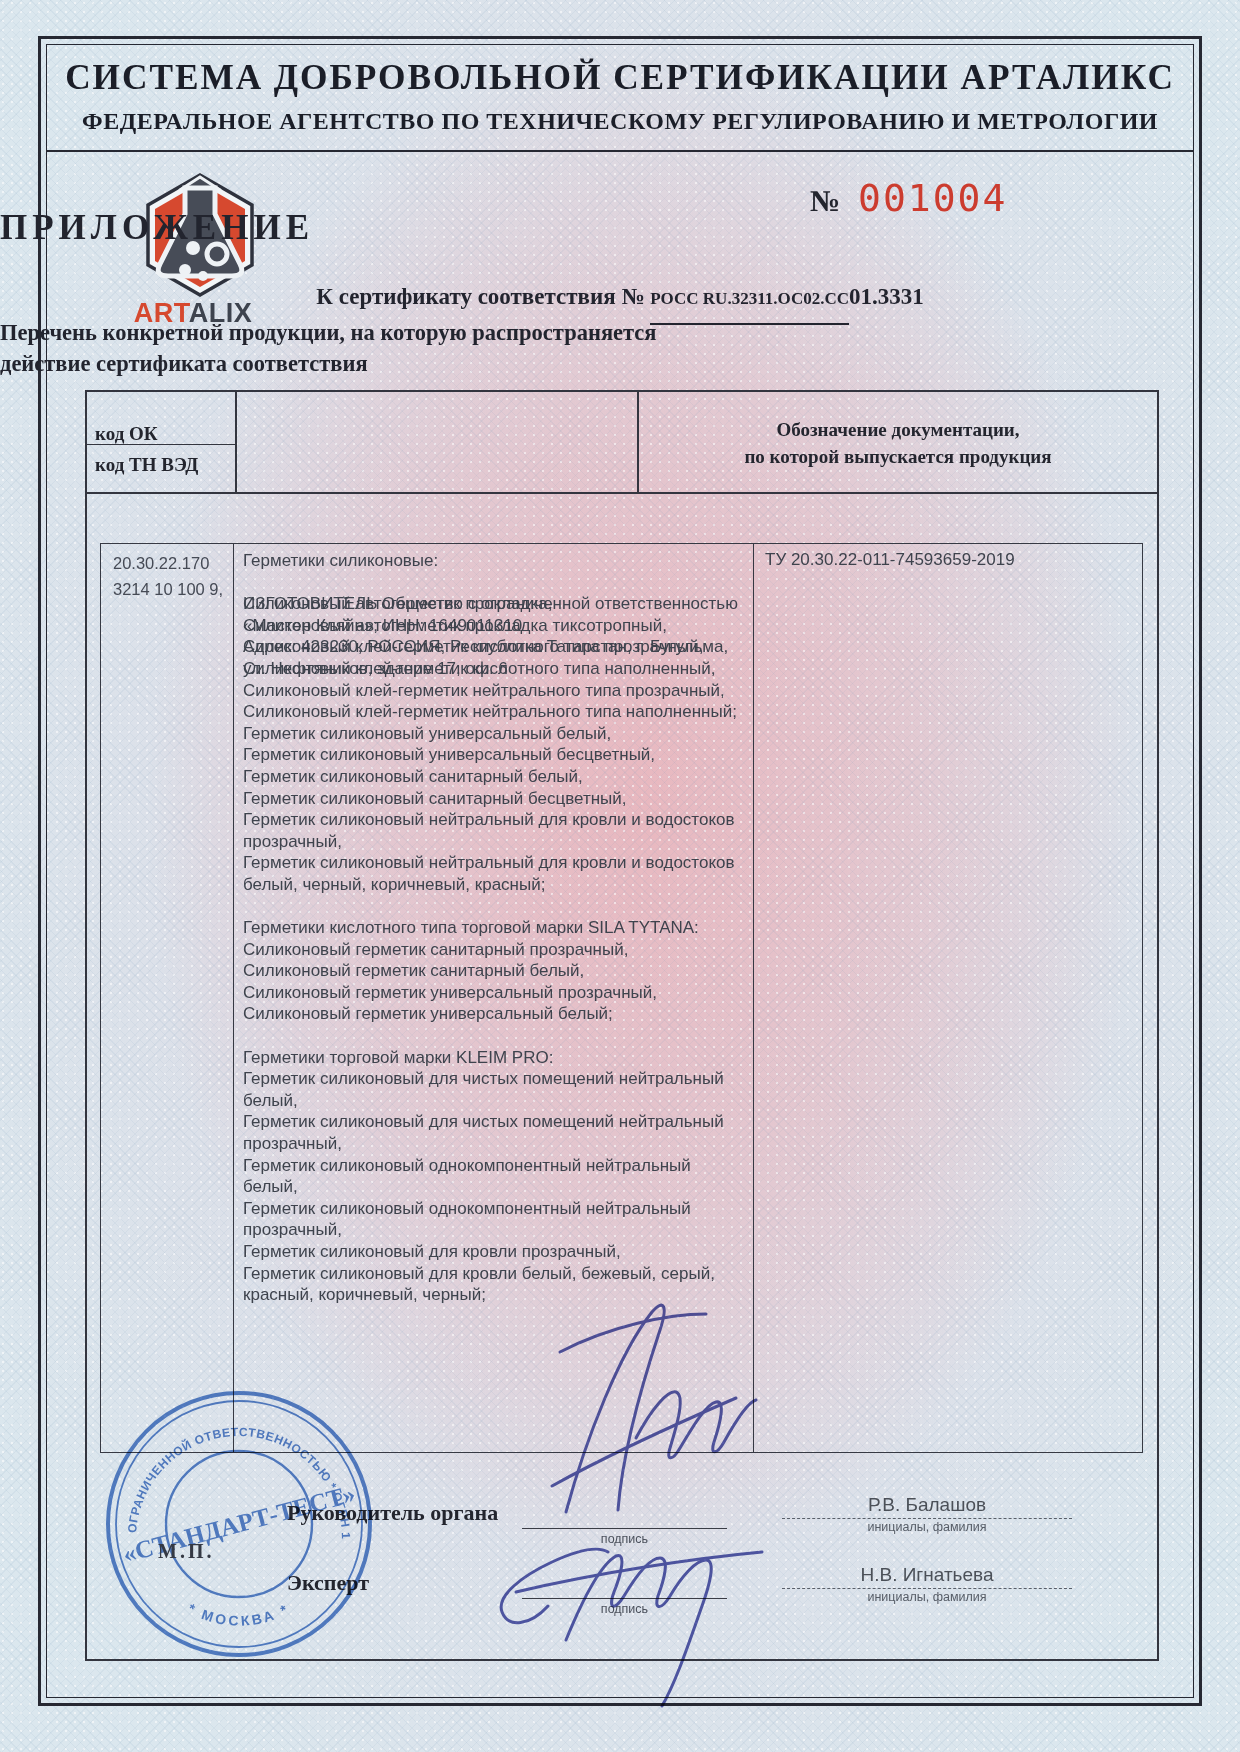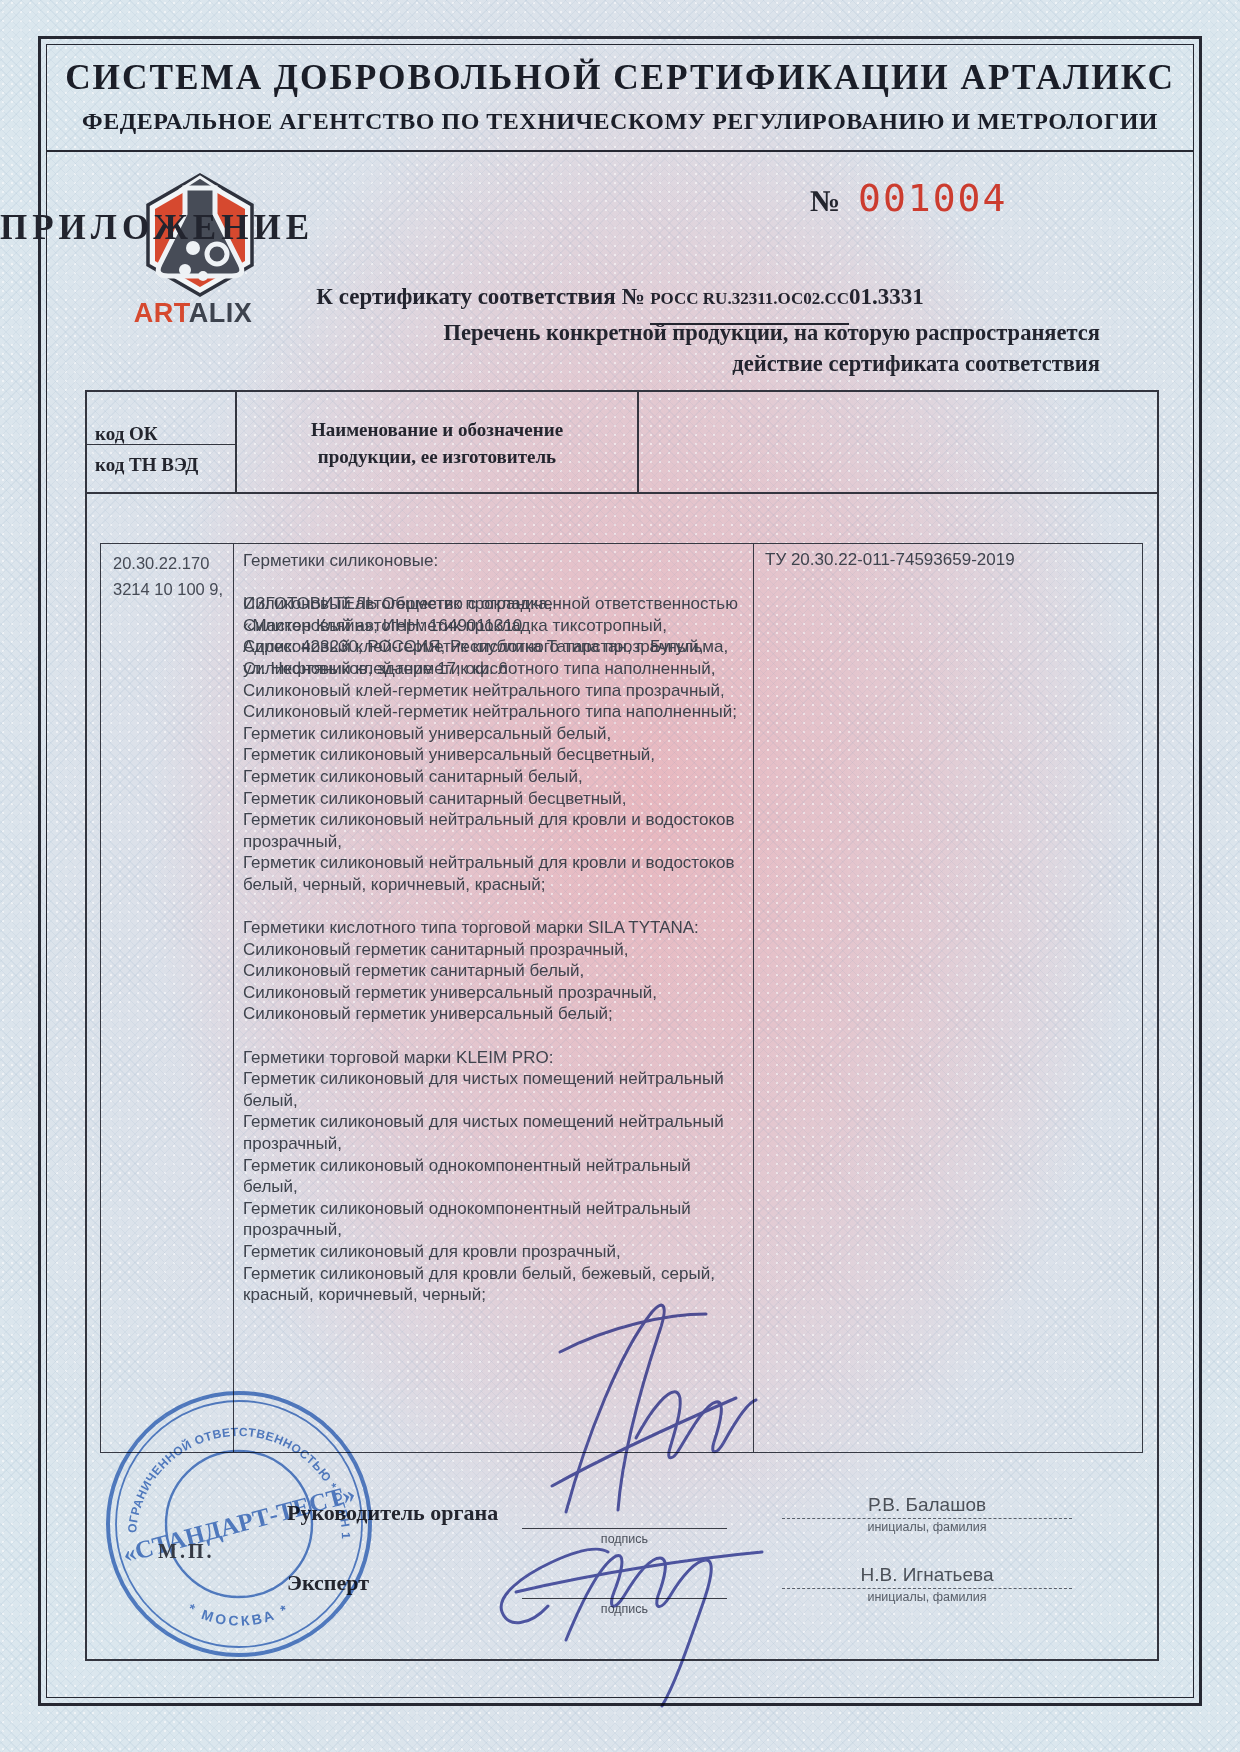--- a/index.html
+++ b/index.html
@@ -28,21 +28,21 @@
       font-family:"Liberation Sans",sans-serif;font-weight:800;font-size:27px;letter-spacing:0.5px;}
   .num-label{position:absolute;left:810px;top:184px;font-size:30px;font-weight:bold;color:#23252e;}
   .num-value{position:absolute;left:858px;top:176px;font-family:"DejaVu Sans Mono",monospace;
       font-size:38px;color:#cc3c2f;letter-spacing:2px;}
   .doc-title{position:absolute;left:0;width:1100px;top:208px;text-align:left;font-size:35px;
       font-weight:bold;letter-spacing:5px;color:#22242e;}
   .subtitle{position:absolute;left:0;right:0;top:284px;text-align:center;color:#22242e;}
   .subtitle .pre{font-size:23px;font-weight:bold;}
   .subtitle .cert-u{font-size:17px;font-weight:bold;border-bottom:2px solid #22242e;padding-bottom:15px;}
   .subtitle .cert-r{font-size:23px;font-weight:bold;}
-  .desc{position:absolute;left:0;width:1100px;text-align:right;font-size:22.5px;font-weight:bold;color:#22242e;}
+  .desc{position:absolute;left:0;width:1100px;text-align:left;font-size:22.5px;font-weight:bold;color:#22242e;}
   .tbl{position:absolute;left:85px;top:390px;width:1070px;height:1267px;border:2px solid #33353f;}
   .tbl .vline{position:absolute;top:0;width:0;border-left:2px solid #33353f;height:100px;}
   .tbl .hline{position:absolute;left:0;width:100%;top:100px;height:0;border-top:2px solid #33353f;}
   .c1div{position:absolute;left:0;top:52px;width:150px;border-top:1.5px solid #33353f;}
   .th{font-size:19px;font-weight:bold;color:#23252e;}
   .c2h,.c3h{position:absolute;top:24px;text-align:center;line-height:27px;}
   .body-box{position:absolute;left:13px;top:151px;width:1041px;height:908px;border:1.5px solid #363943;}
   .body-box .bv{position:absolute;top:0;bottom:0;width:0;border-left:1.5px solid #363943;}
   .sans{font-family:"Liberation Sans",sans-serif;color:#3e434d;}
   .codes{position:absolute;left:12px;top:6px;width:120px;font-size:16.5px;line-height:26px;color:#454a55;}
@@ -100,23 +100,23 @@
 
   <div class="tbl">
     <div class="vline" style="left:148px;"></div>
     <div class="vline" style="left:550px;"></div>
     <div class="hline"></div>
     <div class="c1div"></div>
 
     <div class="th abs" style="left:8px;top:10px;margin-top:21px;">код ОК</div>
     <div class="th abs" style="left:8px;top:62px;">код ТН ВЭД</div>
 
-    <div class="c2h th" style="left:150px;width:400px;">
-      <div>Наименование и обозначение</div>
-      <div>продукции, ее изготовитель</div>
+    <div class="c3h th" style="left:552px;width:518px;">
+      <div>Обозначение документации,</div>
+      <div>по которой выпускается продукция</div>
     </div>
 
     <div class="body-box">
       <div class="bv" style="left:132px;"></div>
       <div class="bv" style="left:652px;"></div>
 
       <div class="codes sans">
           <div>20.30.22.170</div>
           <div>3214 10 100 9,</div>
         </div>

